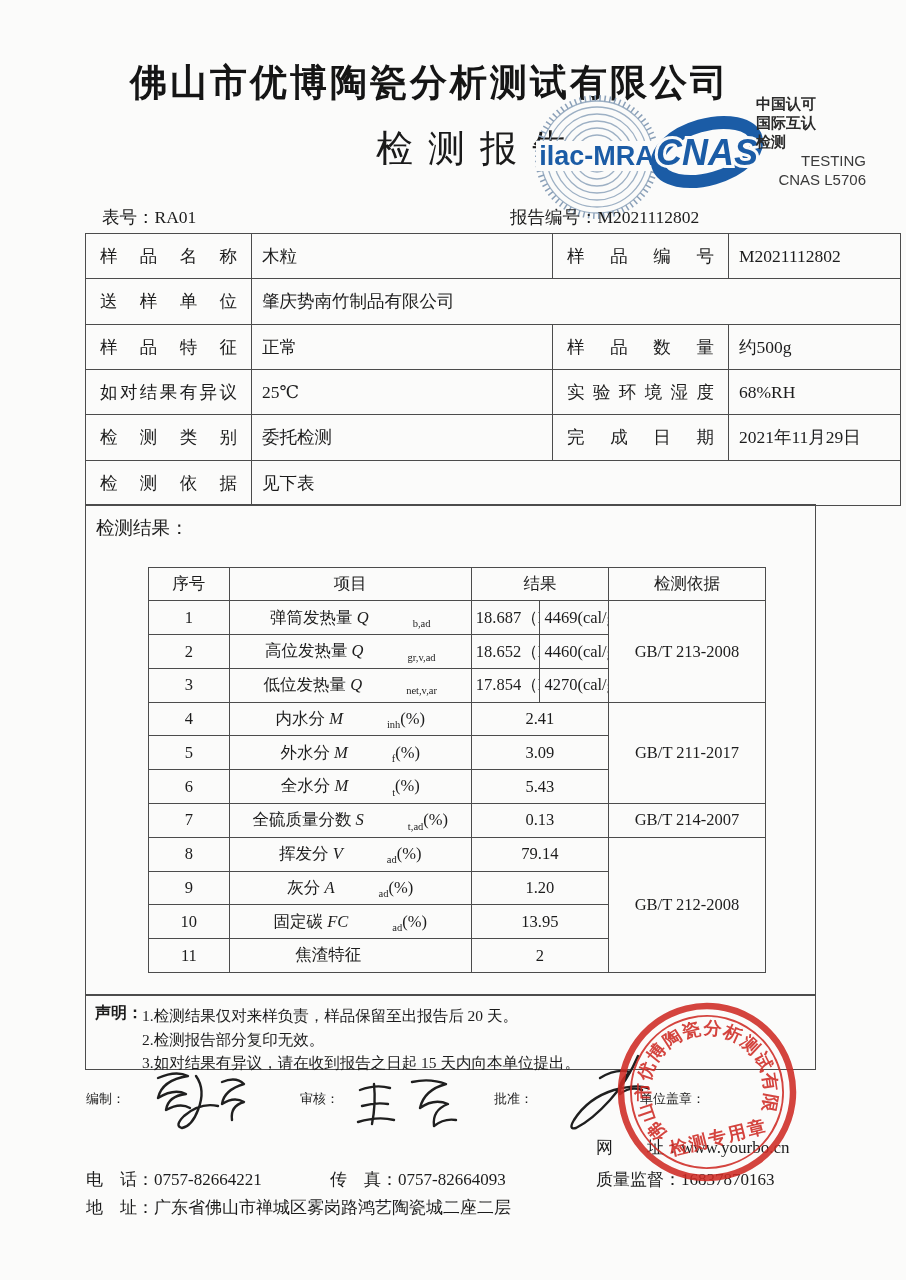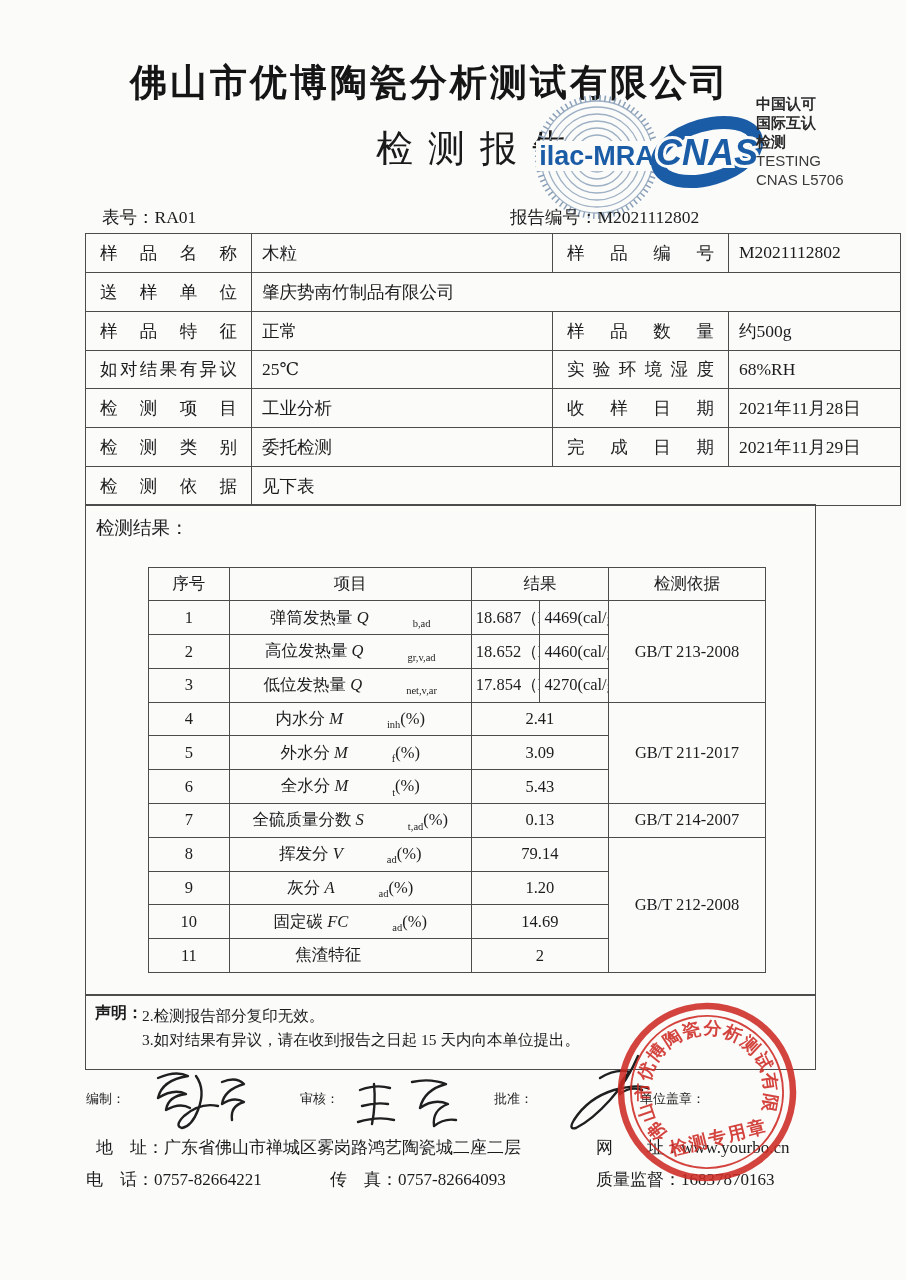--- a/index.html
+++ b/index.html
@@ -20,21 +20,21 @@
     position:absolute;left:376px;top:124px;
     font-size:37px;letter-spacing:15px;color:#1a1a1a;
   }
   .ilac-logo{position:absolute;left:534px;top:94px;}
   .cnas-logo{position:absolute;left:650px;top:110px;}
   .accred{
     position:absolute;left:756px;top:94px;width:110px;
     font-family:"Liberation Sans","DejaVu Sans",sans-serif;
     font-size:15px;line-height:19px;color:#2a2a2a;font-weight:600;
   }
-  .accred .en{font-weight:500;color:#3a3a3a;}
+  .accred .en{font-weight:500;color:#3a3a3a;text-align:right;}
 
   
   .meta-left{position:absolute;left:86px;top:205px;font-size:17.5px;margin-left:16px;}
   .meta-right{position:absolute;left:510px;top:205px;font-size:17.5px;}
 
   
   table{border-collapse:collapse;table-layout:fixed;}
   .info-table{
     position:absolute;left:85px;top:233px;width:731px;height:273px;
   }
@@ -161,30 +161,20 @@
             <div>如对结果有异议</div>
           </td>
       <td>25℃</td>
       <td class="lbl">
             <div>实验环境湿度</div>
           </td>
       <td>68%RH</td>
     </tr>
     <tr>
       <td class="lbl">
-            <div>检测项目</div>
-          </td>
-      <td>工业分析</td>
-      <td class="lbl">
-            <div>收样日期</div>
-          </td>
-      <td>2021年11月28日</td>
-    </tr>
-    <tr>
-      <td class="lbl">
             <div>检测类别</div>
           </td>
       <td>委托检测</td>
       <td class="lbl">
             <div>完成日期</div>
           </td>
       <td>2021年11月29日</td>
     </tr>
     <tr>
       <td class="lbl">
@@ -254,34 +244,35 @@
         <td rowspan="4">GB/T 212-2008</td>
       </tr>
       <tr>
         <td>9</td>
         <td><span>灰分 </span><span class="sym">A</span><sub>ad</sub><span>(%)</span></td>
         <td colspan="2">1.20</td>
       </tr>
       <tr>
         <td>10</td>
         <td><span>固定碳 </span><span class="sym">FC</span><sub>ad</sub><span>(%)</span></td>
-        <td colspan="2">14.69</td>
+        <td colspan="2">13.95</td>
       </tr>
       <tr>
         <td>11</td>
         <td><span>焦渣特征</span><span class="sym"></span><sub></sub><span></span></td>
         <td colspan="2">2</td>
       </tr>
     </tbody>
       </table>
   </div>
 
   <div class="decl-box">
     <div class="decl-label">声明：</div>
     <div class="decl-lines">
+      <div>1.检测结果仅对来样负责，样品保留至出报告后 20 天。</div>
       <div>2.检测报告部分复印无效。</div>
       <div>3.如对结果有异议，请在收到报告之日起 15 天内向本单位提出。</div>
     </div>
   </div>
 
   <div class="sig-label" style="left:86px;top:1090px;">编制：</div>
   <svg class="sig" style="left:138px;top:1066px;" width="120" height="68" viewBox="0 0 120 68">
     <path d="M20 12 q18 -8 30 -2 q-26 4 -30 22 q16 -10 28 -4 q-18 2 -20 16 q14 -8 24 -2"></path>
     <path d="M58 10 q10 14 2 34 q-6 16 -16 18 q-8 -2 2 -12 q16 -14 34 -10"></path>
     <path d="M84 16 q14 -6 22 2 q-20 6 -22 20 q12 -8 22 -2 q-14 4 -12 18"></path>
@@ -306,19 +297,19 @@
     <circle cx="95" cy="95" r="76" fill="none" stroke="#cf2b25" stroke-width="2"></circle>
     <defs>
       <path id="stamp-arc" d="M 47.5 128.3 A 58 58 0 1 1 142.5 128.3" fill="none"></path>
     </defs>
     <text font-size="17.5" font-weight="bold" fill="#cf2b25" letter-spacing="1">
       <textPath href="#stamp-arc" startOffset="2" textLength="288" lengthAdjust="spacingAndGlyphs">佛山市优博陶瓷分析测试有限公司</textPath>
     </text>
     <text x="95" y="148" text-anchor="middle" font-size="18" font-weight="bold" fill="#cf2b25" letter-spacing="2">检测专用章</text>
   </svg>
 
-  <div class="foot" style="left:86px;top:1136px;margin-left:10px;"><span>地　址：</span><span>广东省佛山市禅城区雾岗路鸿艺陶瓷城二座二层</span></div>
+  <div class="foot" style="left:86px;top:1196px;"><span>地　址：</span><span>广东省佛山市禅城区雾岗路鸿艺陶瓷城二座二层</span></div>
   <div class="foot" style="left:596px;top:1136px;"><span>网　　址：</span><span>www.yourbo.cn</span></div>
   <div class="foot" style="left:86px;top:1168px;"><span>电　话：</span><span>0757-82664221</span></div>
   <div class="foot" style="left:330px;top:1168px;"><span>传　真：</span><span>0757-82664093</span></div>
   <div class="foot" style="left:596px;top:1168px;"><span>质量监督：</span><span>16837870163</span></div>
 
 </div>
 
 </body></html>

